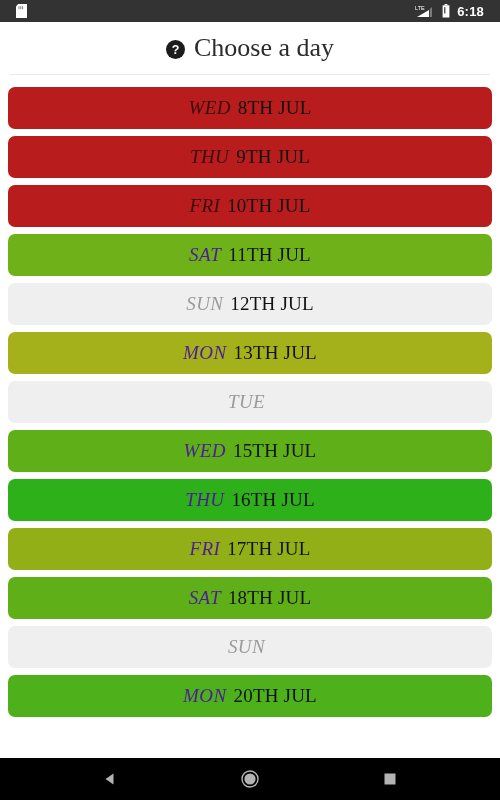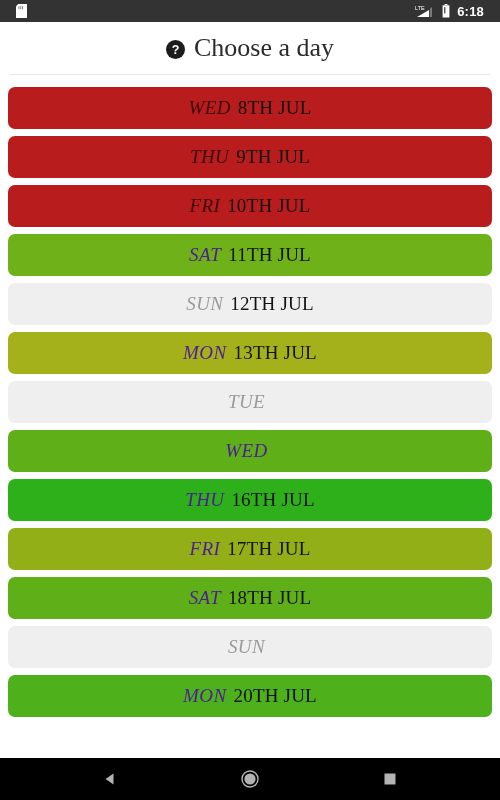--- a/index.html
+++ b/index.html
@@ -215,20 +215,21 @@
       </div>
       <div class="day-row dark" style="background: rgb(165, 177, 26);">
         <span class="dow">MON</span>
         <span class="date">13TH JUL</span>
       </div>
       <div class="day-row light" style="background: rgb(239, 239, 239);">
         <span class="dow">TUE</span>
       </div>
       <div class="day-row dark" style="background: rgb(95, 175, 24);">
         <span class="dow">WED</span>
+        <span class="date">15TH JUL</span>
       </div>
       <div class="day-row dark" style="background: rgb(46, 176, 27);">
         <span class="dow">THU</span>
         <span class="date">16TH JUL</span>
       </div>
       <div class="day-row dark" style="background: rgb(146, 175, 24);">
         <span class="dow">FRI</span>
         <span class="date">17TH JUL</span>
       </div>
       <div class="day-row dark" style="background: rgb(95, 175, 24);">

